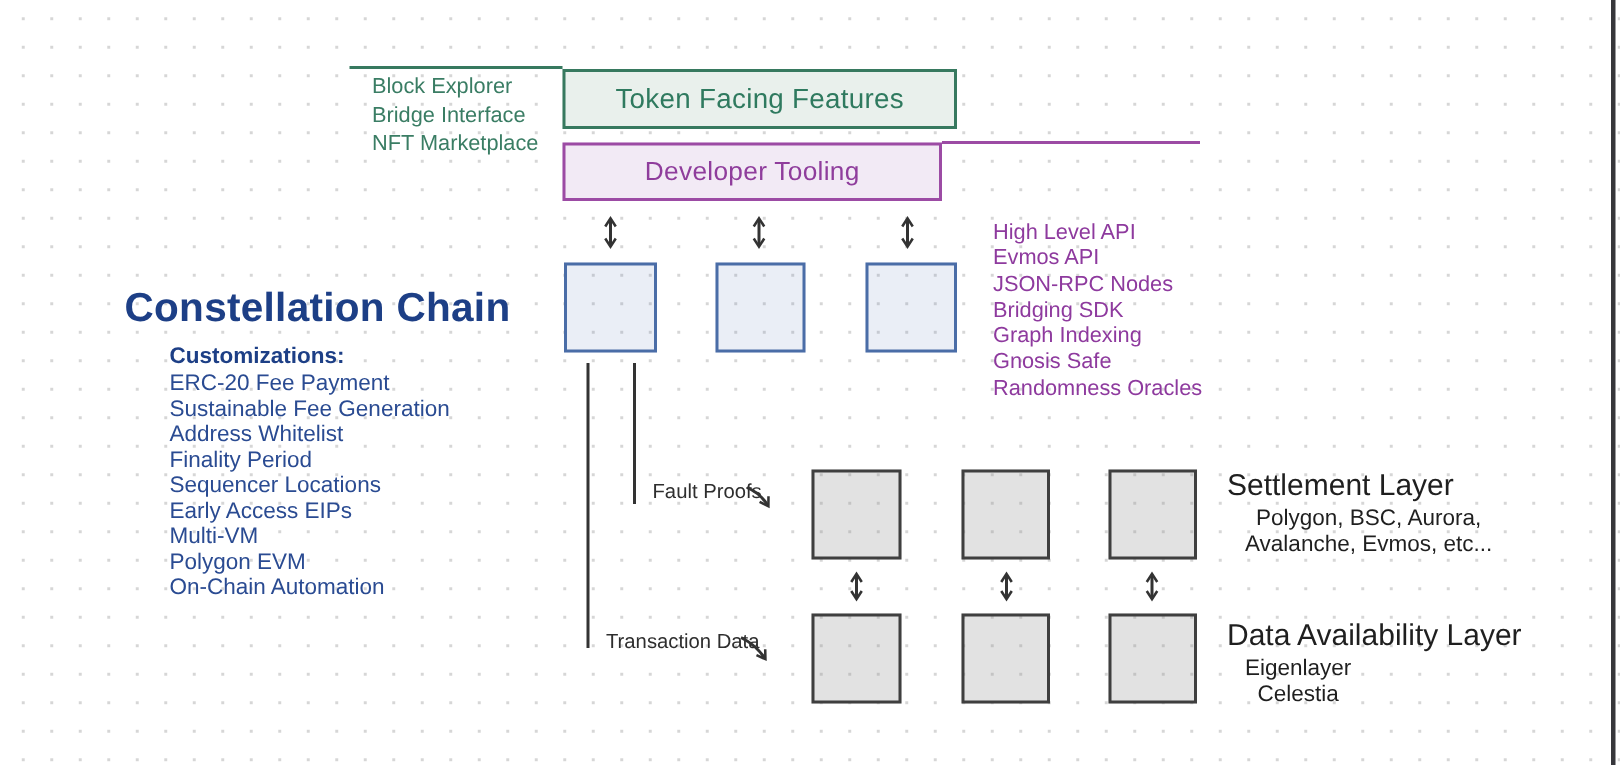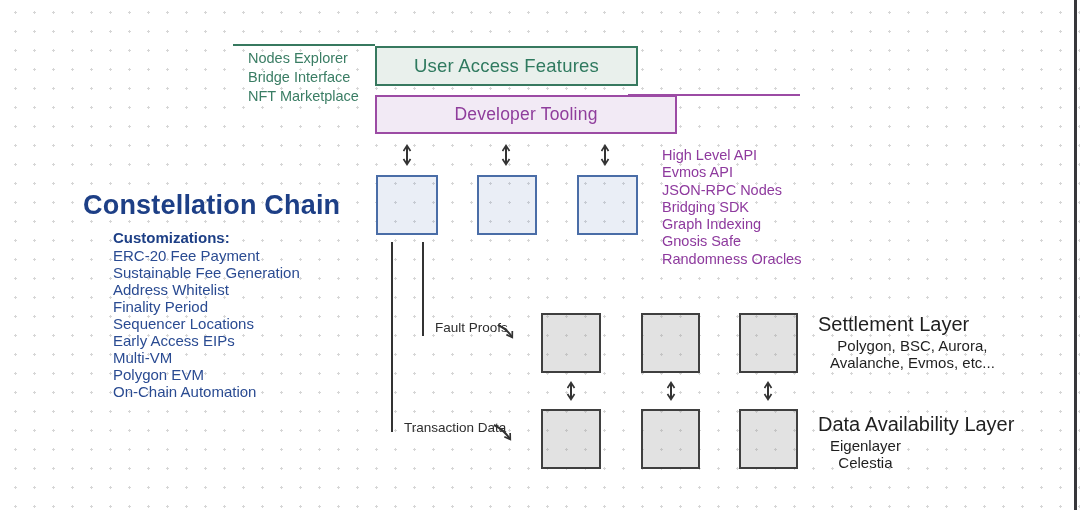--- a/index.html
+++ b/index.html
@@ -16,21 +16,21 @@
   .abs { position: absolute; }
   .screen-edge { left: 1074px; top: 0; width: 3px; height: 510px; background: #37373b; }
 
   
   .green-line  { left: 233px; top: 44px; width: 142px; height: 2px; background: #37795f; }
   .purple-line { left: 628px; top: 94px; width: 172px; height: 2px; background: #9c4ba4; }
 
   
   .hbox { display: flex; align-items: center; justify-content: center; box-sizing: border-box; }
   .ufbox { left: 375px; top: 46px; width: 263px; height: 40px; border: 2px solid #37795f; background: #e9f0ec; color: #2f7a5f; font-size: 18.5px; letter-spacing: .2px; }
-  .dtbox { left: 375px; top: 95px; width: 302px; height: 39px; border: 2px solid #9c4ba4; background: #f2eaf5; color: #8f3d9c; font-size: 17.5px; letter-spacing: .2px; }
+  .dtbox { left: 375px; top: 95px; width: 253px; height: 39px; border: 2px solid #9c4ba4; background: #f2eaf5; color: #8f3d9c; font-size: 17.5px; letter-spacing: .2px; }
 
   
   .green-list  { left: 248px; top: 49px; color: #3a7d64; font-size: 14.5px; line-height: 19px; }
   .purple-list { left: 662px; top: 100px; color: #8e3a9e; font-size: 14.5px; line-height: 17.3px; margin-top: 47px; }
 
   
   .blue-box { top: 175px; height: 60px; box-sizing: border-box; border: 2px solid #4a6da7; background: rgba(92,122,189,0.13); }
   .bb1 { left: 376px; width: 62px; }
   .bb2 { left: 477px; width: 60px; }
   .bb3 { left: 577px; width: 61px; }
@@ -65,28 +65,28 @@
 </style>
 </head>
 <body>
 
 <div class="stage">
 
   <div class="abs green-line"></div>
   <div class="abs purple-line"></div>
 
   <div class="abs hbox ufbox">
-    <span>User Access Features</span>
+    <span>Token Facing Features</span>
   </div>
   <div class="abs hbox dtbox">
     <span>Developer Tooling</span>
   </div>
 
   <div class="abs green-list">
-    <div>Nodes Explorer</div>
+    <div>Block Explorer</div>
     <div>Bridge Interface</div>
     <div>NFT Marketplace</div>
   </div>
 
   <div class="abs purple-list">
     <div>High Level API</div>
     <div>Evmos API</div>
     <div>JSON-RPC Nodes</div>
     <div>Bridging SDK</div>
     <div>Graph Indexing</div>

